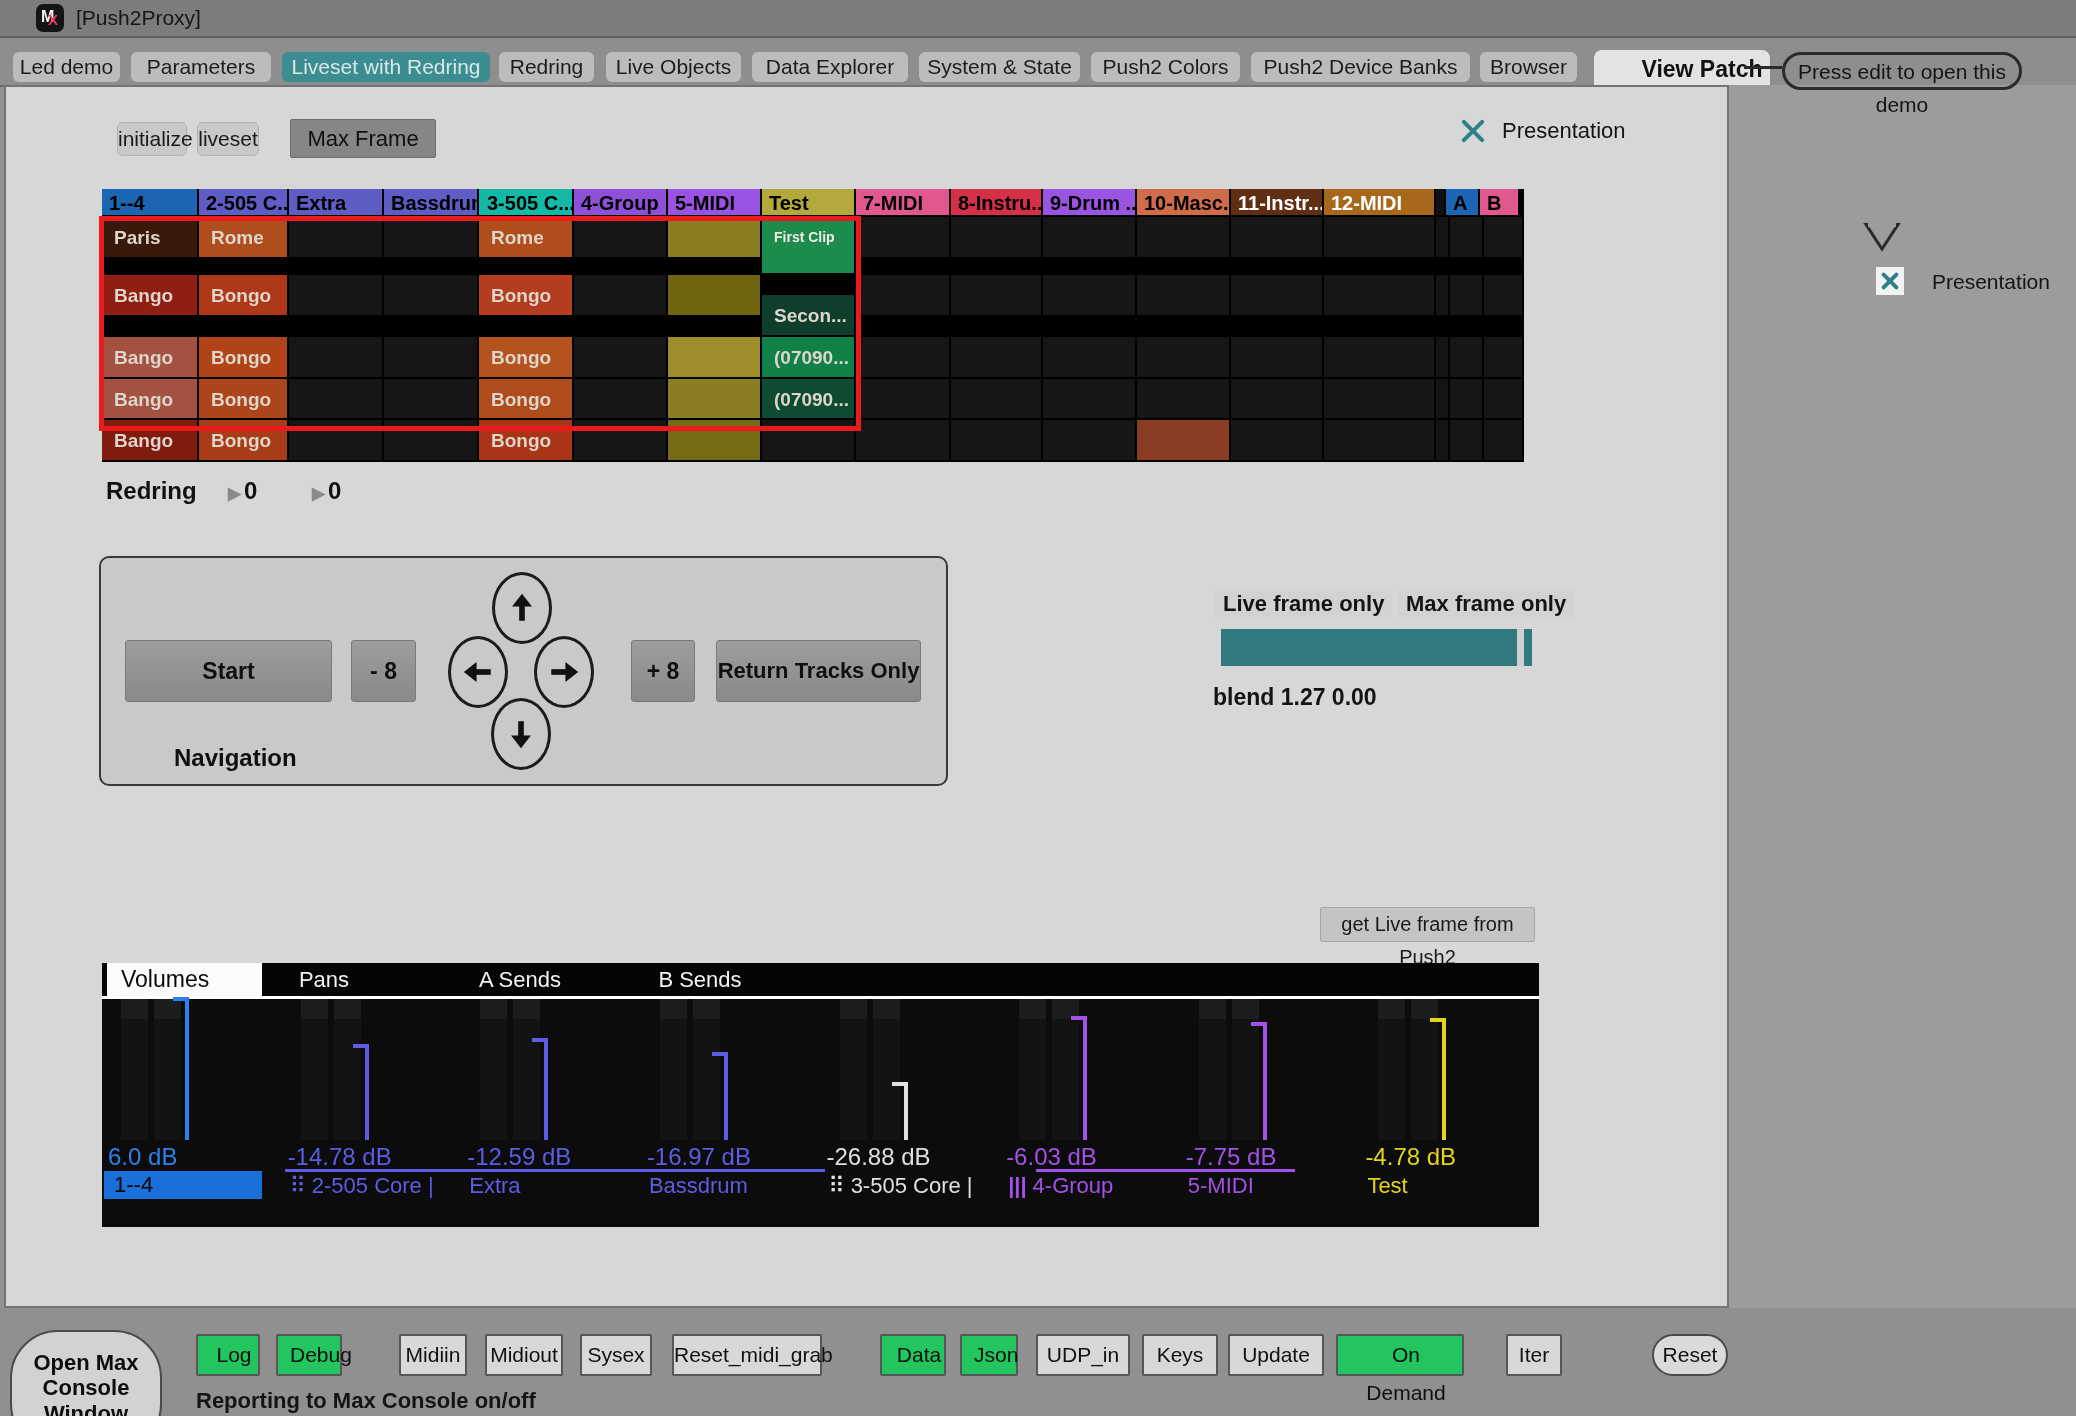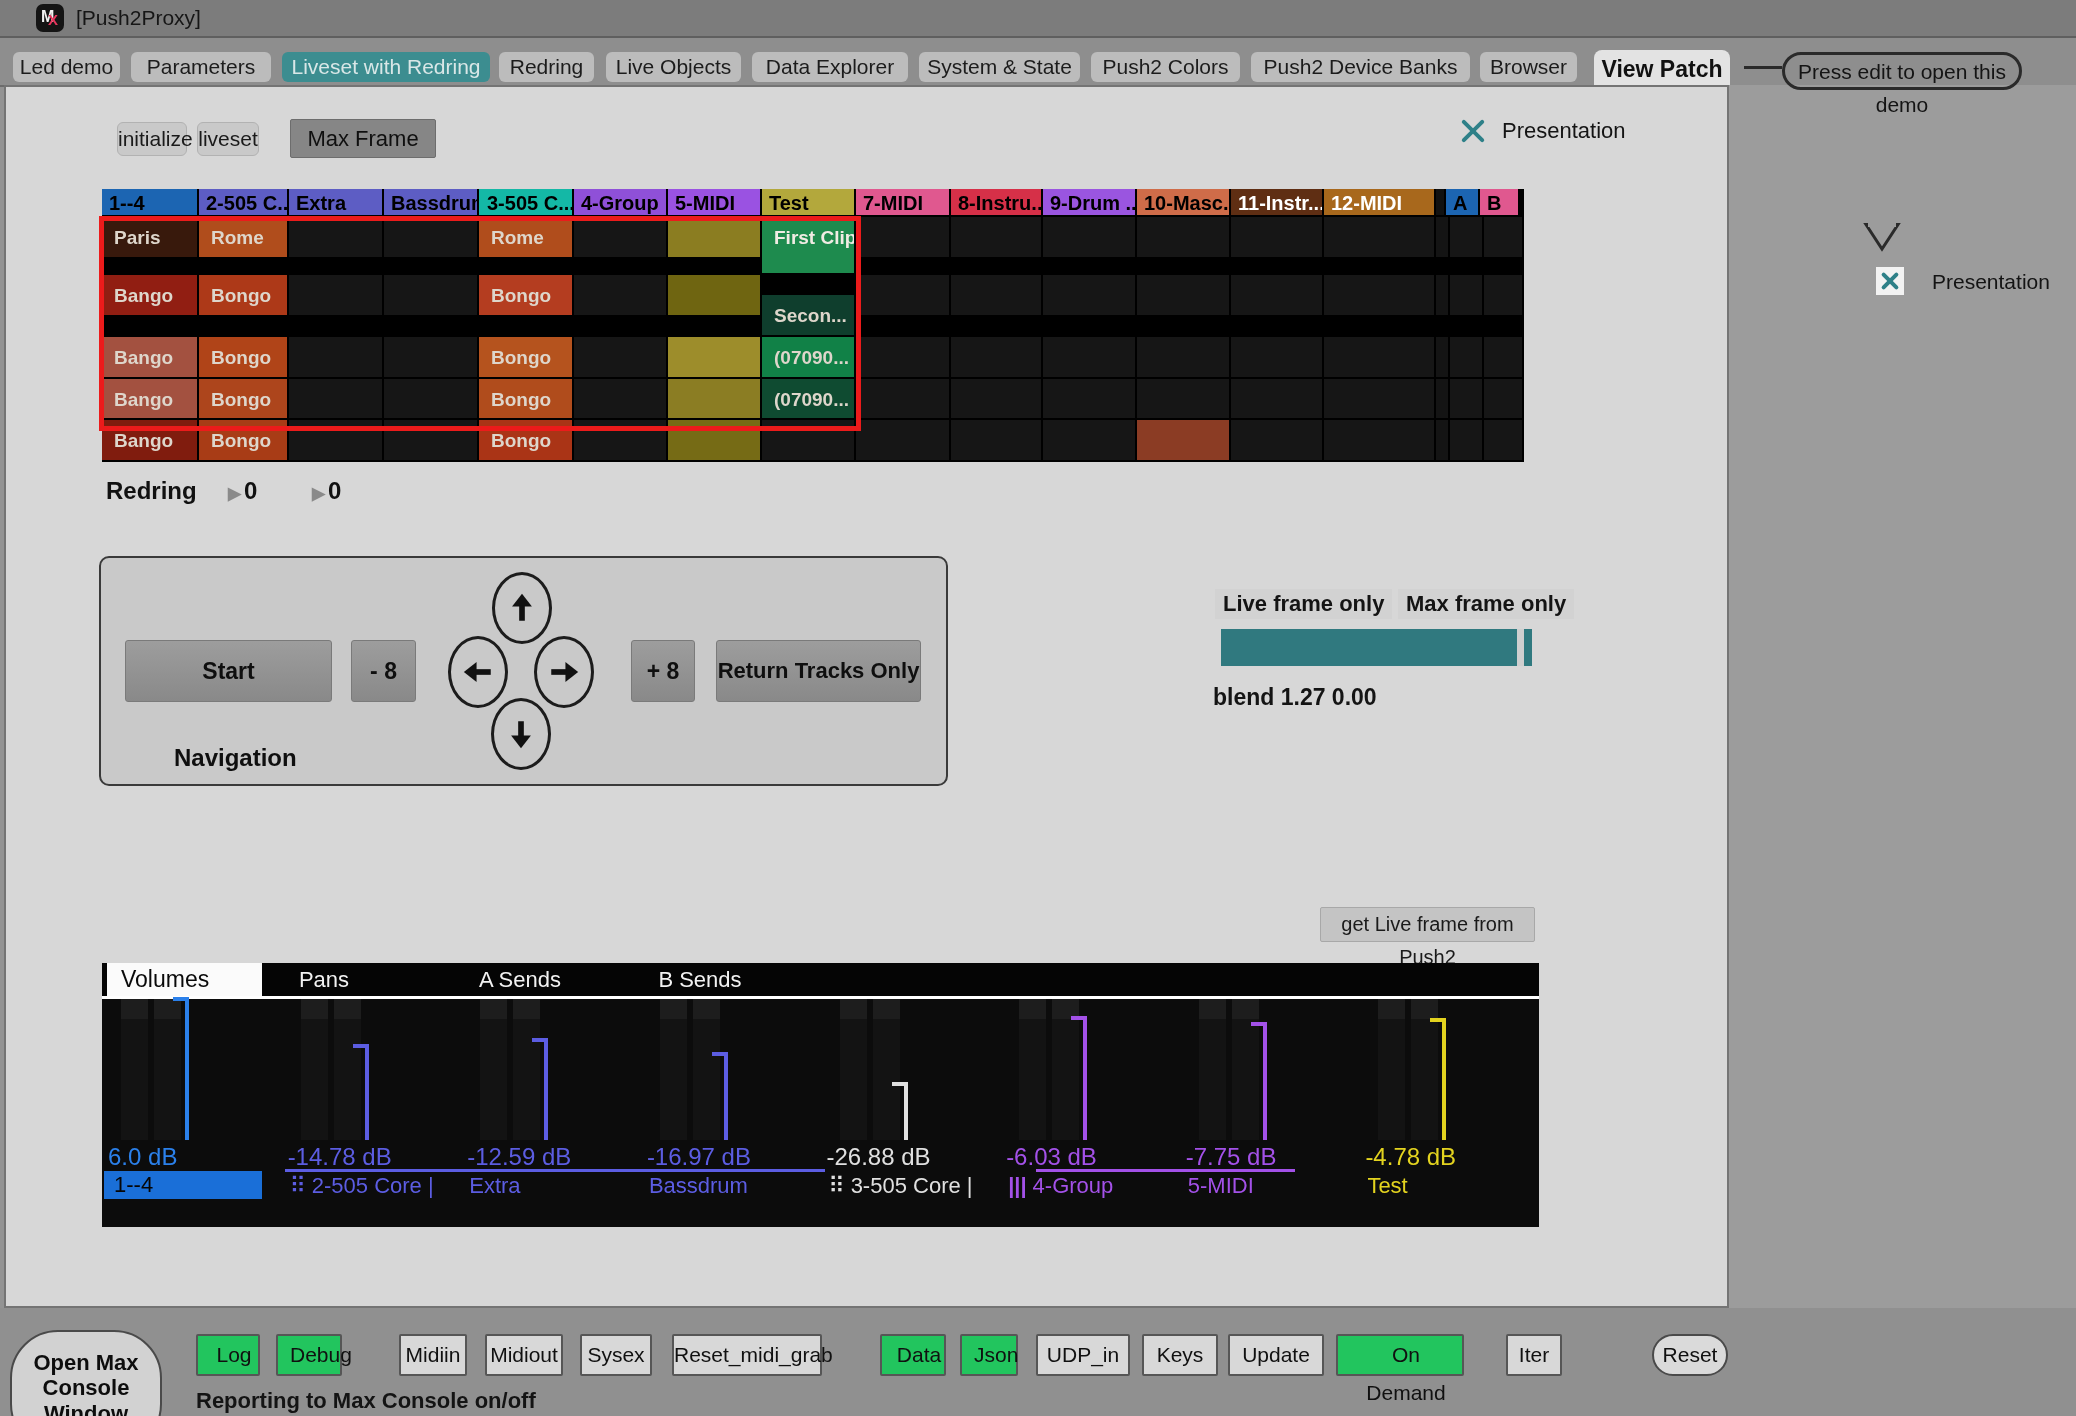--- a/index.html
+++ b/index.html
@@ -12,21 +12,21 @@
   #maxicon{left:36px;top:4px;width:28px;height:28px;background:#141414;border-radius:7px;}
   #maxicon .m{position:absolute;left:5px;top:4px;color:#f2f2f2;font-weight:bold;font-size:16px;}
   #maxicon .x{position:absolute;left:12px;top:7px;color:#e8365d;font-weight:bold;font-size:15px;}
   #wintitle{left:76px;top:6px;font-size:21px;color:#161616;}
 
   #tabstrip{left:0;top:38px;width:2076px;height:47px;background:#8e8e8e;border-bottom:2px solid #6c6c6c;}
   .tab{position:absolute;top:52px;height:30px;border-radius:6px;background:#bcbcbc;color:#1c1c1c;
        font-size:21px;line-height:30px;text-align:center;white-space:nowrap;}
   .tab.sel{background:#3c8d90;color:#d9e7e7;}
   #viewpatch{left:1594px;top:50px;width:136px;height:36px;background:#e3e3e3;border-radius:8px 8px 0 0;
-             font-weight:bold;font-size:23px;color:#111;text-align:center;line-height:38px;}
+             font-weight:bold;font-size:23px;color:#111;text-align:center;line-height:38px;padding-left:40px;}
 
   #mainarea{left:4px;top:85px;width:1725px;height:1223px;background:#d7d7d7;border:2px solid #747474;box-sizing:border-box;}
   #rightpanel{left:1729px;top:85px;width:347px;height:1223px;background:#9c9c9c;}
   #footer{left:0;top:1308px;width:2076px;height:108px;background:#909090;}
 
   
   .softbtn{position:absolute;background:#c9c9c9;border:1px solid #b2b2b2;border-radius:6px;
            font-size:21px;color:#1a1a1a;text-align:center;}
   #btn-maxframe{left:290px;top:119px;width:144px;height:37px;background:#868686;border:1px solid #6d6d6d;
                 border-radius:2px;font-size:22px;color:#0f0f0f;text-align:center;line-height:37px;position:absolute;}
@@ -167,21 +167,21 @@
         <div class="gcell" style="width: 40px; height: 28px; background: rgb(224, 88, 143); color: rgb(0, 0, 0); font-weight: bold; font-size: 20px; line-height: 28px; padding-left: 7px;">B</div>
       </div>
       <div class="grow">
         <div class="gcell" style="width: 97px; height: 41.8px; background: rgb(56, 25, 12); color: rgb(222, 214, 203); font-weight: 600; font-size: 19px; line-height: 41.8px; padding-left: 12px;">Paris</div>
         <div class="gcell" style="width: 90px; height: 41.8px; background: rgb(176, 77, 28); color: rgb(222, 214, 203); font-weight: 600; font-size: 19px; line-height: 41.8px; padding-left: 12px;">Rome</div>
         <div class="gcell" style="width: 95px; height: 41.8px; background: rgb(22, 22, 22); color: rgb(222, 214, 203); font-weight: 600; font-size: 19px; line-height: 41.8px; padding-left: 12px;"></div>
         <div class="gcell" style="width: 95px; height: 41.8px; background: rgb(22, 22, 22); color: rgb(222, 214, 203); font-weight: 600; font-size: 19px; line-height: 41.8px; padding-left: 12px;"></div>
         <div class="gcell" style="width: 95px; height: 41.8px; background: rgb(176, 77, 28); color: rgb(222, 214, 203); font-weight: 600; font-size: 19px; line-height: 41.8px; padding-left: 12px;">Rome</div>
         <div class="gcell" style="width: 94px; height: 41.8px; background: rgb(22, 22, 22); color: rgb(222, 214, 203); font-weight: 600; font-size: 19px; line-height: 41.8px; padding-left: 12px;"></div>
         <div class="gcell" style="width: 94px; height: 41.8px; background: rgb(139, 125, 33); color: rgb(222, 214, 203); font-weight: 600; font-size: 19px; line-height: 41.8px; padding-left: 12px;"></div>
-        <div class="gcell" style="width: 94px; height: 58px; background: rgb(30, 139, 78); color: rgb(240, 236, 228); font-weight: 600; font-size: 19px; line-height: 41.8px; padding-left: 12px;">First Clip</div>
+        <div class="gcell" style="width: 94px; height: 58px; background: rgb(30, 139, 78); color: rgb(240, 236, 228); font-weight: 600; font-size: 14px; line-height: 41.8px; padding-left: 12px;">First Clip</div>
         <div class="gcell" style="width: 95px; height: 41.8px; background: rgb(22, 22, 22); color: rgb(222, 214, 203); font-weight: 600; font-size: 19px; line-height: 41.8px; padding-left: 12px;"></div>
         <div class="gcell" style="width: 92px; height: 41.8px; background: rgb(22, 22, 22); color: rgb(222, 214, 203); font-weight: 600; font-size: 19px; line-height: 41.8px; padding-left: 12px;"></div>
         <div class="gcell" style="width: 94px; height: 41.8px; background: rgb(22, 22, 22); color: rgb(222, 214, 203); font-weight: 600; font-size: 19px; line-height: 41.8px; padding-left: 12px;"></div>
         <div class="gcell" style="width: 94px; height: 41.8px; background: rgb(22, 22, 22); color: rgb(222, 214, 203); font-weight: 600; font-size: 19px; line-height: 41.8px; padding-left: 12px;"></div>
         <div class="gcell" style="width: 93px; height: 41.8px; background: rgb(22, 22, 22); color: rgb(222, 214, 203); font-weight: 600; font-size: 19px; line-height: 41.8px; padding-left: 12px;"></div>
         <div class="gcell" style="width: 112px; height: 41.8px; background: rgb(22, 22, 22); color: rgb(222, 214, 203); font-weight: 600; font-size: 19px; line-height: 41.8px; padding-left: 12px;"></div>
         <div class="gcell" style="width: 10px; height: 41.8px; background: rgb(20, 20, 20); color: rgb(222, 214, 203); font-weight: 600; font-size: 19px; line-height: 41.8px; padding-left: 12px;"></div>
         <div class="gcell" style="width: 34px; height: 41.8px; background: rgb(22, 22, 22); color: rgb(222, 214, 203); font-weight: 600; font-size: 19px; line-height: 41.8px; padding-left: 12px;"></div>
         <div class="gcell" style="width: 40px; height: 41.8px; background: rgb(22, 22, 22); color: rgb(222, 214, 203); font-weight: 600; font-size: 19px; line-height: 41.8px; padding-left: 12px;"></div>
       </div>

